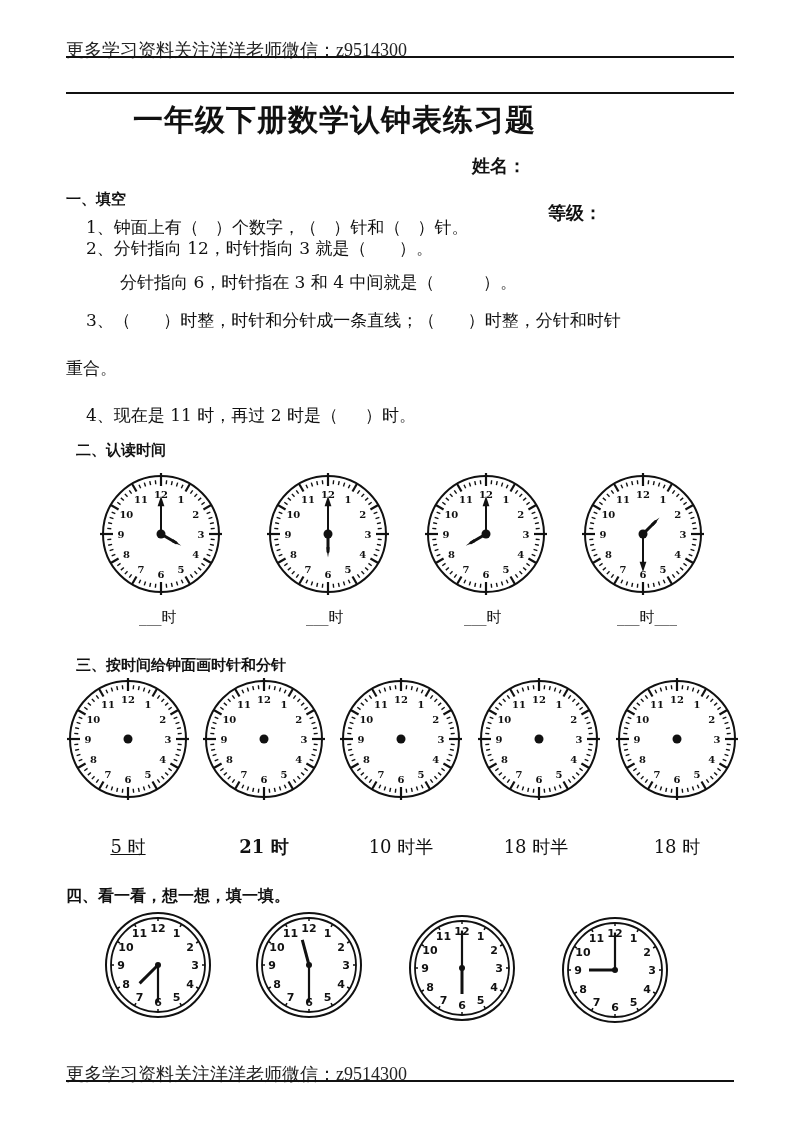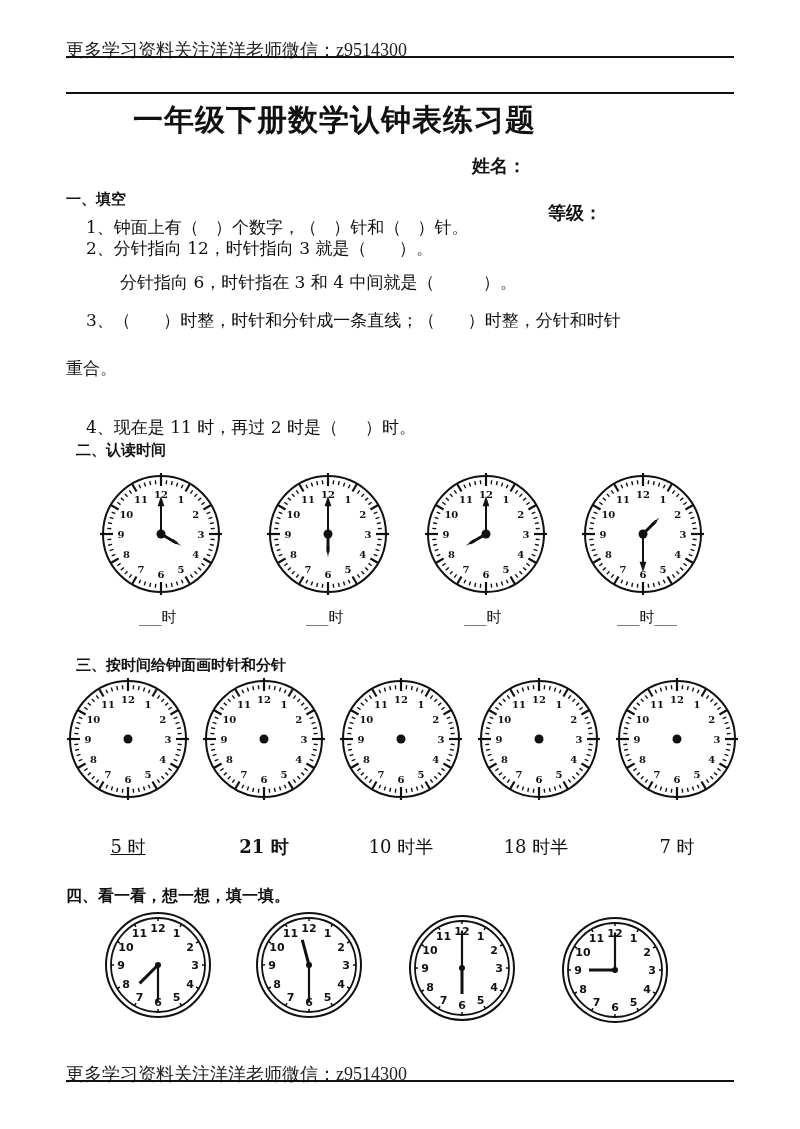--- a/index.html
+++ b/index.html
@@ -28,21 +28,21 @@
 
 <div class="abs meta" style="left:452px;top:154px;margin-left:20px;">姓名：</div>
 <div class="abs meta" style="left:548px;top:154px;margin-top:47px;">等级：</div>
 
 <div class="abs sec" style="left:66px;top:190px;">一、填空</div>
 <div class="abs q" style="left:86px;top:216px;">1、钟面上有（   ）个数字，（   ）针和（   ）针。</div>
 <div class="abs q" style="left:86px;top:237px;">2、分针指向 12，时针指向 3 就是（      ）。</div>
 <div class="abs q" style="left:120px;top:271px;">分针指向 6，时针指在 3 和 4 中间就是（         ）。</div>
 <div class="abs q" style="left:86px;top:309px;">3、（      ）时整，时针和分针成一条直线；（      ）时整，分针和时针</div>
 <div class="abs q" style="left:66px;top:357px;">重合。</div>
-<div class="abs q" style="left:86px;top:416px;">4、现在是 11 时，再过 2 时是（     ）时。</div>
+<div class="abs q" style="left:86px;top:404px;">4、现在是 11 时，再过 2 时是（     ）时。</div>
 
 <div class="abs sec" style="left:76px;top:441px;">二、认读时间</div>
 <div id="s2">
     <svg width="126" height="126" viewBox="-63 -63 126 126" style="left: 98px; top: 471px;">
       <g>
         <circle cx="0" cy="0" r="58" fill="#fff" stroke="#111" stroke-width="2"></circle>
         <line x1="3.7351727373994275e-15" y1="-61" x2="2.9391523179536475e-15" y2="-48" stroke="#111" stroke-width="2.2"></line>
         <line x1="5.644537016453286" y1="-53.70418234988676" x2="5.226423163382673" y2="-49.72609476841367" stroke="#111" stroke-width="1.4"></line>
         <line x1="11.22723130415901" y1="-52.8199704396255" x2="10.395584540887972" y2="-48.90738003669028" stroke="#111" stroke-width="1.4"></line>
         <line x1="16.686917696247164" y1="-51.35705187993829" x2="15.450849718747373" y2="-47.552825814757675" stroke="#111" stroke-width="1.4"></line>
@@ -762,21 +762,21 @@
         <text x="2.4492935982947065e-15" y="44" text-anchor="middle" font-size="10" font-family="DejaVu Serif, serif" font-weight="bold" fill="#111">6</text>
         <text x="-19.999999999999993" y="38.64101615137755" text-anchor="middle" font-size="10" font-family="DejaVu Serif, serif" font-weight="bold" fill="#111">7</text>
         <text x="-34.64101615137755" y="23.999999999999996" text-anchor="middle" font-size="10" font-family="DejaVu Serif, serif" font-weight="bold" fill="#111">8</text>
         <text x="-40" y="4.000000000000005" text-anchor="middle" font-size="10" font-family="DejaVu Serif, serif" font-weight="bold" fill="#111">9</text>
         <text x="-34.64101615137754" y="-16.000000000000004" text-anchor="middle" font-size="10" font-family="DejaVu Serif, serif" font-weight="bold" fill="#111">10</text>
         <text x="-20.000000000000018" y="-30.641016151377535" text-anchor="middle" font-size="10" font-family="DejaVu Serif, serif" font-weight="bold" fill="#111">11</text>
         <text x="-7.347880794884118e-15" y="-36" text-anchor="middle" font-size="10" font-family="DejaVu Serif, serif" font-weight="bold" fill="#111">12</text>
         <circle cx="0" cy="0" r="4.5" fill="#111"></circle>
       </g>
     </svg>
-    <div class="abs tlabel" style="left: 637px; width: 80px; text-align: center; top: 835px;">7 时</div>
+    <div class="abs tlabel" style="left: 637px; width: 80px; text-align: center; top: 835px;">18 时</div>
   </div>
 
 <div class="abs sec4title" style="left:66px;top:886px;">四、看一看，想一想，填一填。</div>
 <div id="s4">
     <svg width="114" height="114" viewBox="-57 -57 114 114" style="left: 101px; top: 908px;">
       <g>
         <circle cx="0" cy="0" r="52" fill="#fff" stroke="#111" stroke-width="2"></circle>
         <circle cx="0" cy="0" r="47" fill="none" stroke="#111" stroke-width="1.8"></circle>
         <line x1="23.500000000000004" y1="-40.703193977868615" x2="22.000000000000004" y2="-38.1051177665153" stroke="#111" stroke-width="1.5"></line>
         <text x="18.500000000000004" y="-28.042939940024226" text-anchor="middle" font-size="11" font-family="DejaVu Sans, sans-serif" font-weight="bold" fill="#111">1</text>

